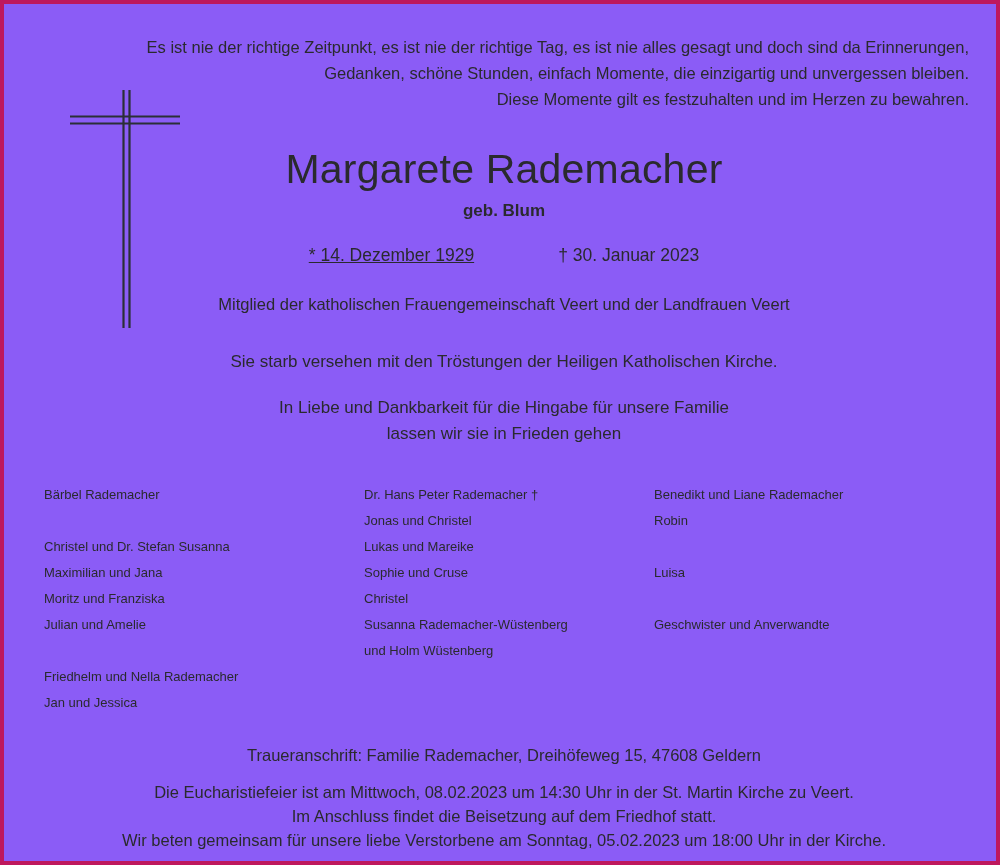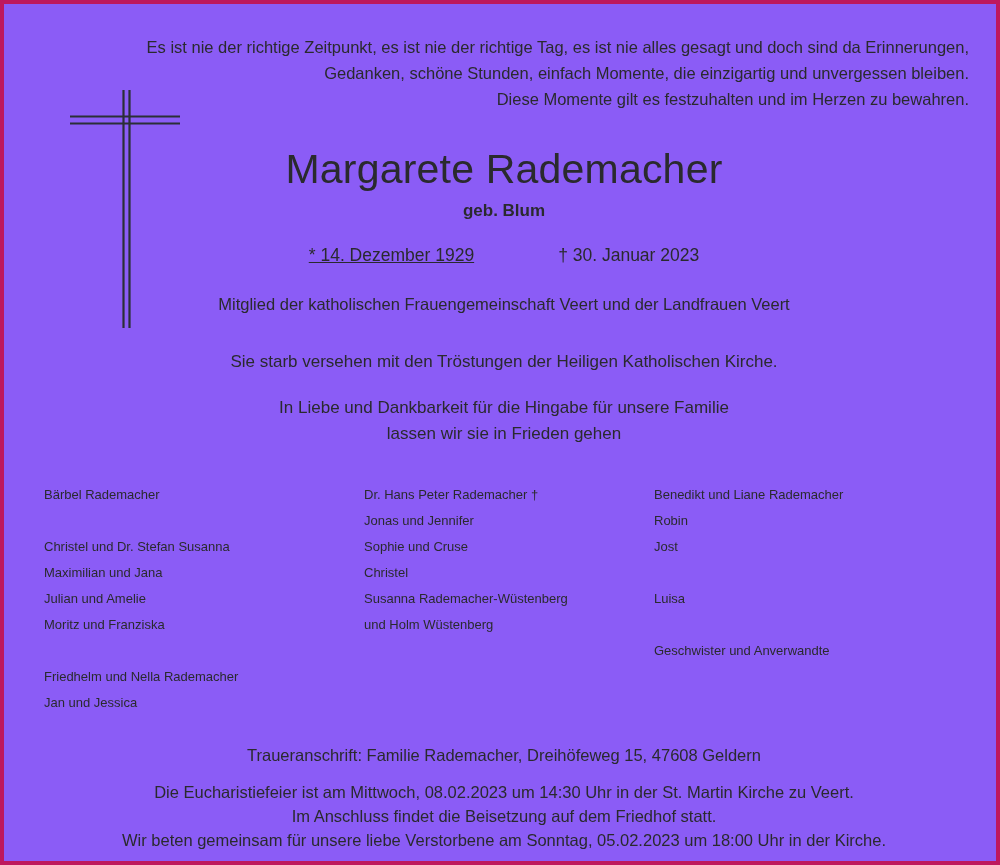--- a/index.html
+++ b/index.html
@@ -168,40 +168,40 @@
       <div>lassen wir sie in Frieden gehen</div>
     </div>
 
     <div class="mourners">
 
       <div class="mourn-col left">
         <div class="mourn-line">Bärbel Rademacher</div>
         <div class="mourn-line gap"></div>
         <div class="mourn-line">Christel und Dr. Stefan Susanna</div>
         <div class="mourn-line">Maximilian und Jana</div>
+        <div class="mourn-line">Moritz und Franziska</div>
         <div class="mourn-line">Julian und Amelie</div>
-        <div class="mourn-line">Moritz und Franziska</div>
         <div class="mourn-line gap"></div>
         <div class="mourn-line">Friedhelm und Nella Rademacher</div>
         <div class="mourn-line">Jan und Jessica</div>
       </div>
 
       <div class="mourn-col middle">
         <div class="mourn-line">Dr. Hans Peter Rademacher †</div>
-        <div class="mourn-line">Jonas und Jennifer</div>
+        <div class="mourn-line">Jonas und Christel</div>
+        <div class="mourn-line">Lukas und Mareike</div>
         <div class="mourn-line">Sophie und Cruse</div>
         <div class="mourn-line">Christel</div>
         <div class="mourn-line">Susanna Rademacher-Wüstenberg</div>
         <div class="mourn-line">und Holm Wüstenberg</div>
       </div>
 
       <div class="mourn-col right">
         <div class="mourn-line">Benedikt und Liane Rademacher</div>
         <div class="mourn-line">Robin</div>
-        <div class="mourn-line">Jost</div>
         <div class="mourn-line gap"></div>
         <div class="mourn-line">Luisa</div>
         <div class="mourn-line gap"></div>
         <div class="mourn-line">Geschwister und Anverwandte</div>
       </div>
 
     </div>
 
     <div class="footer address">Traueranschrift: Familie Rademacher, Dreihöfeweg 15, 47608 Geldern</div>
     <div class="footer service">

